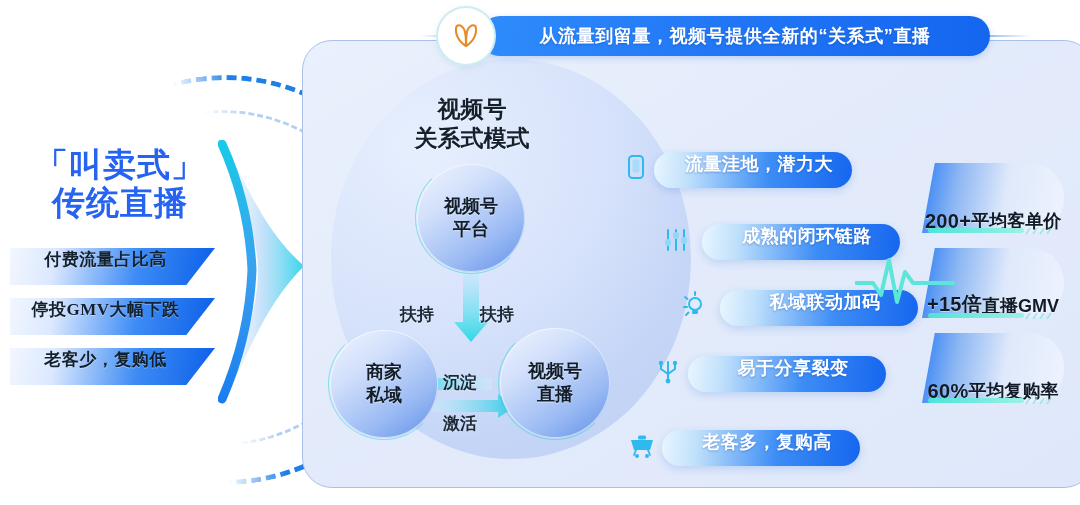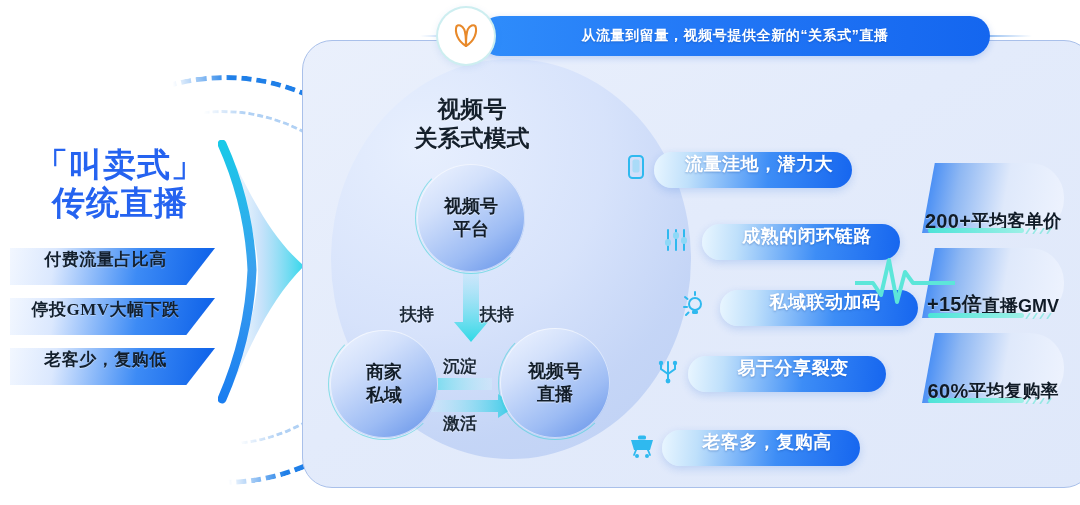--- a/index.html
+++ b/index.html
@@ -84,21 +84,21 @@
   
   #banner{
     position:absolute;left:480px;top:16px;width:510px;height:40px;
     border-radius:20px;
     background:linear-gradient(92deg,#2f8dfb 0%,#2277f6 45%,#1466ef 100%);
     display:flex;align-items:center;justify-content:center;
     box-shadow:0 2px 7px rgba(30,100,220,.22);
     z-index:6;
   }
   #banner-text{
-    color:#ffffff;font-size:14px;font-weight:bold;letter-spacing:.6px;
+    color:#ffffff;font-size:18px;font-weight:bold;letter-spacing:.6px;
     text-shadow:0 1px 2px rgba(10,60,150,.35);
   }
   #banner-line-l{
     position:absolute;left:420px;top:35px;width:44px;height:2px;
     background:linear-gradient(90deg,rgba(150,190,240,0),#93bdf0);z-index:4;
   }
   #banner-line-r{
     position:absolute;left:986px;top:35px;width:46px;height:2px;
     background:linear-gradient(90deg,#93bdf0,rgba(150,190,240,0));z-index:4;
   }
@@ -137,21 +137,21 @@
   #node-platform{left:115px;top:124px;width:108px;height:108px;}
   #node-private{left:28px;top:290px;width:108px;height:108px;}
   #node-live{left:198px;top:288px;width:110px;height:110px;}
 
   .arrow-label{
     position:absolute;color:#1b2836;font-weight:bold;font-size:17px;
     text-shadow:0 1px 1px rgba(255,255,255,.5);
   }
   #lbl-support-l{left:98px;top:263px;}
   #lbl-support-r{left:178px;top:263px;}
-  #lbl-settle{left:141px;top:315px;}
+  #lbl-settle{left:141px;top:331px;}
   #lbl-activate{left:141px;top:372px;}
 
   
   #pills{position:absolute;left:302px;top:40px;width:790px;height:446px;z-index:4;}
   .pill{
     position:absolute;height:36px;border-radius:18px;
     background:linear-gradient(95deg,#e9f6ff 0%,#bfe0fb 18%,#3d8df6 58%,#1666ef 100%);
     display:flex;align-items:flex-start;
     box-shadow:0 3px 8px rgba(40,110,220,.20);
   }

